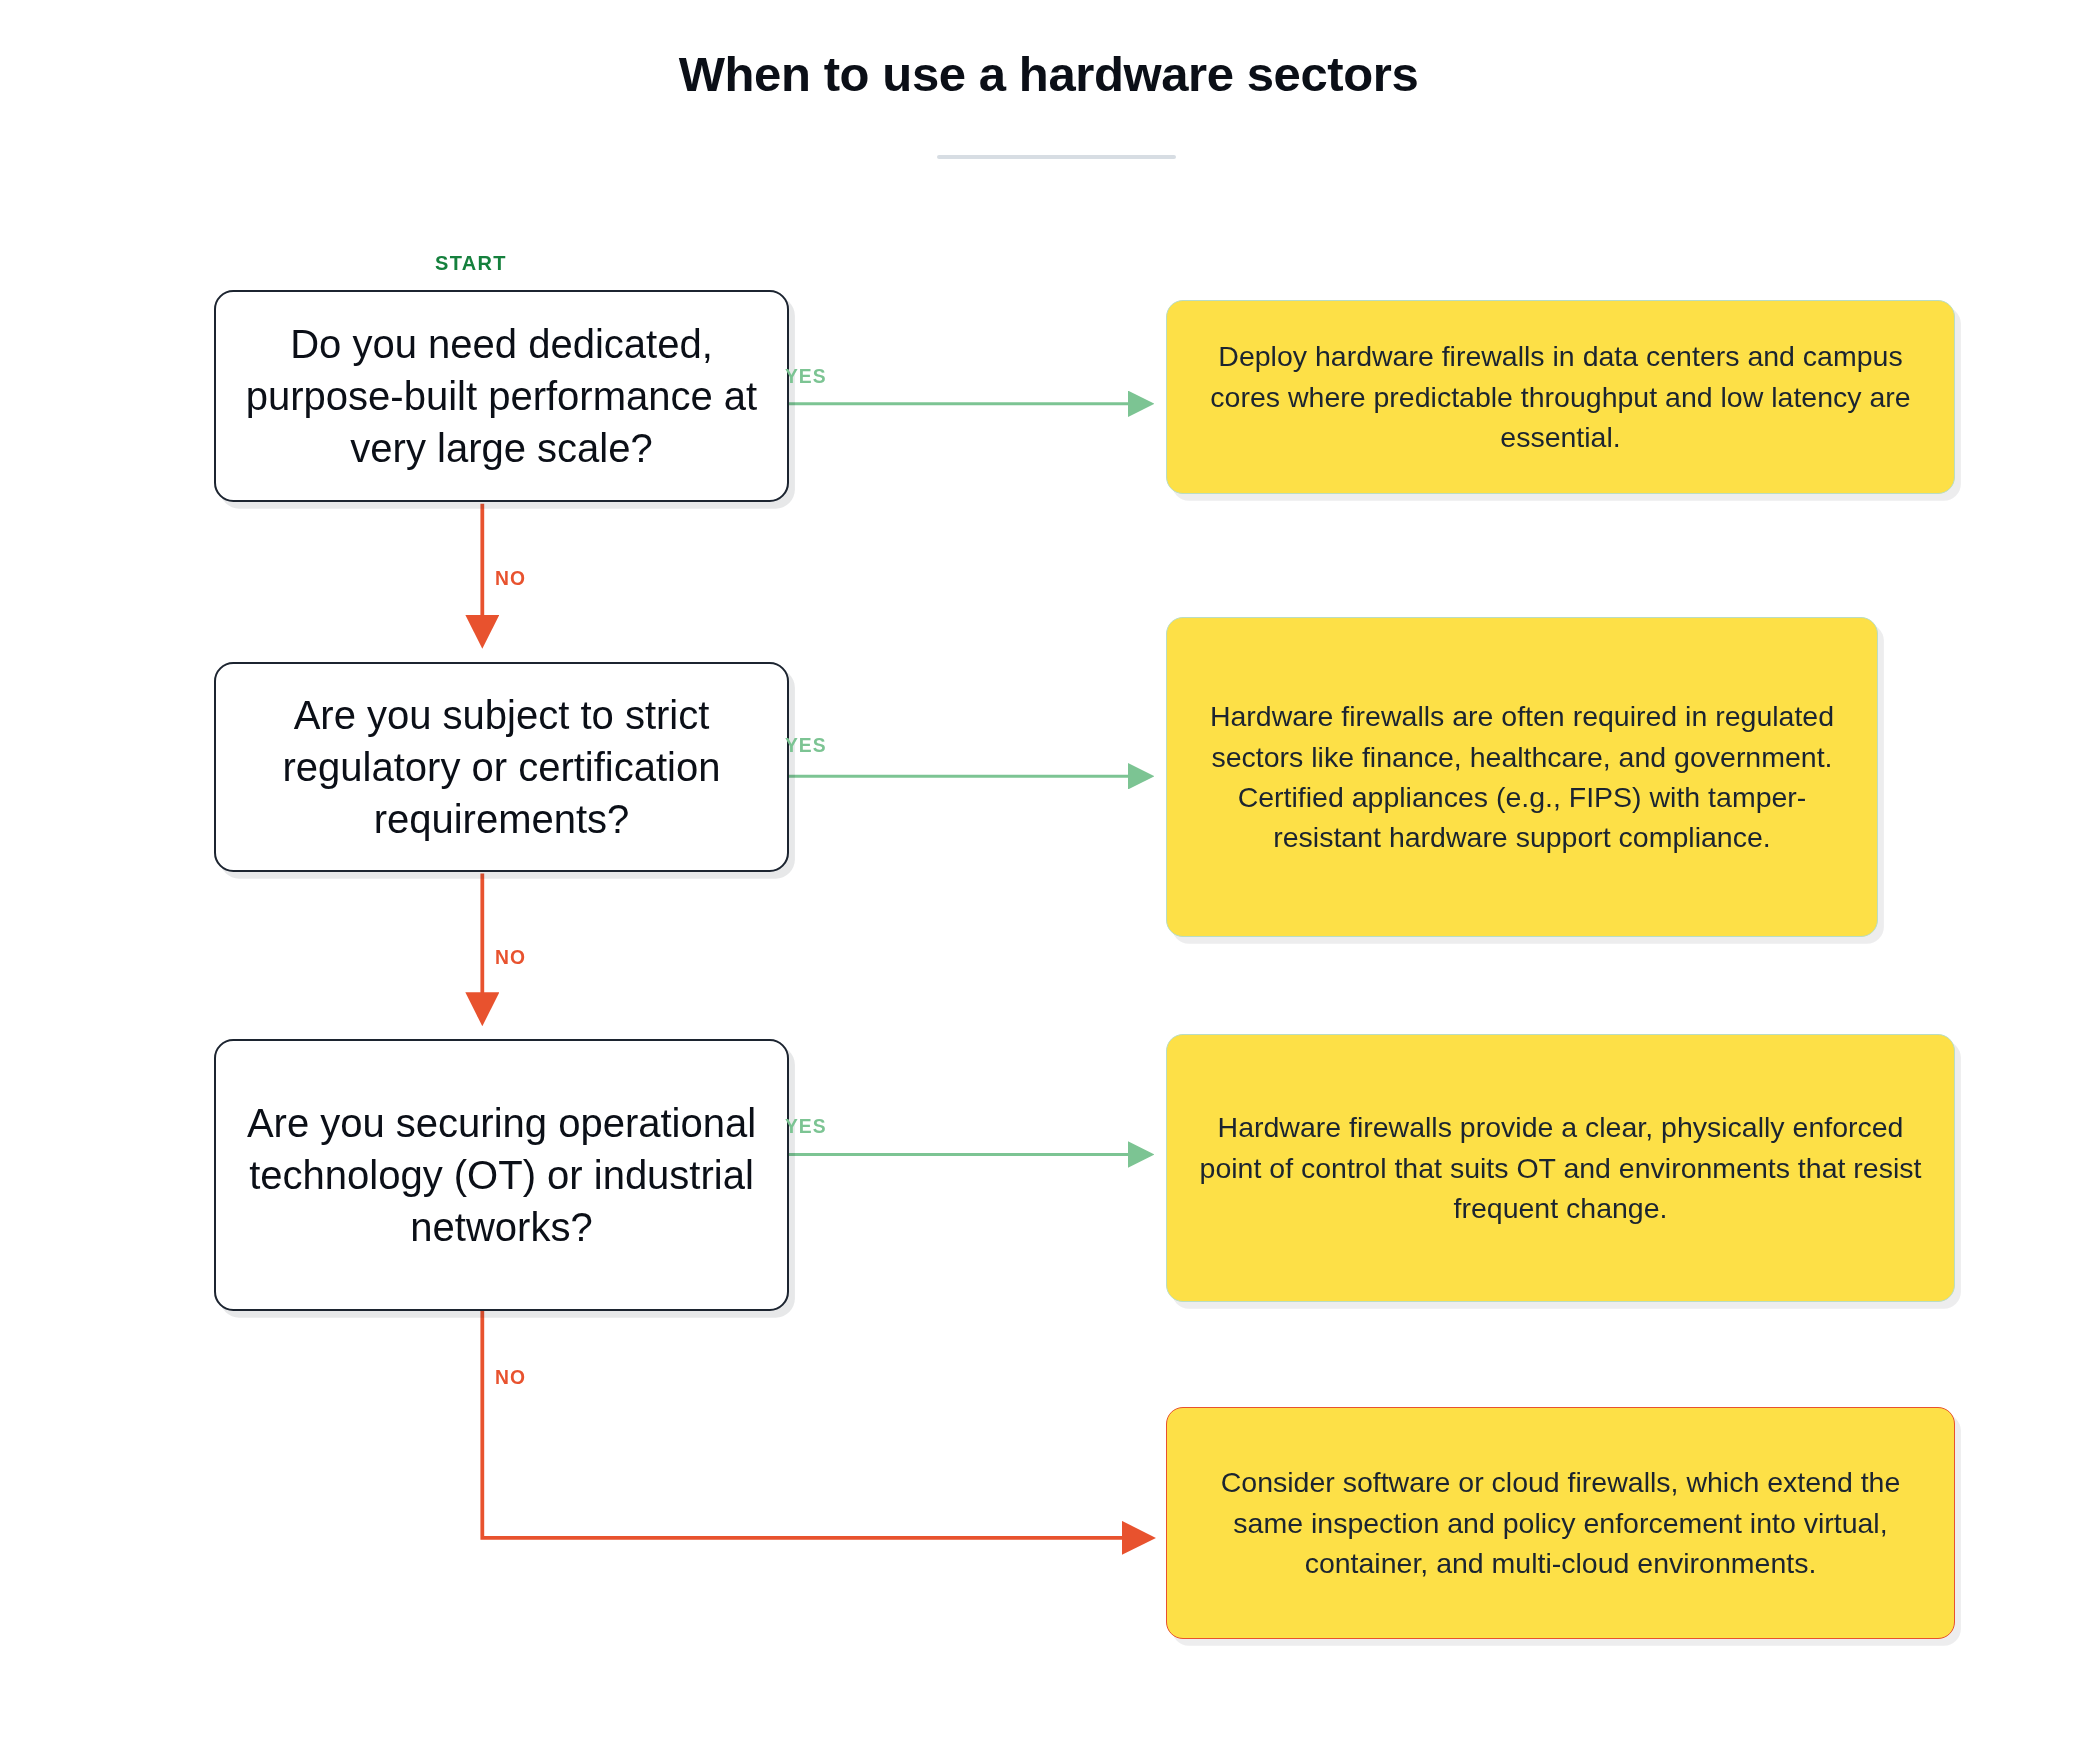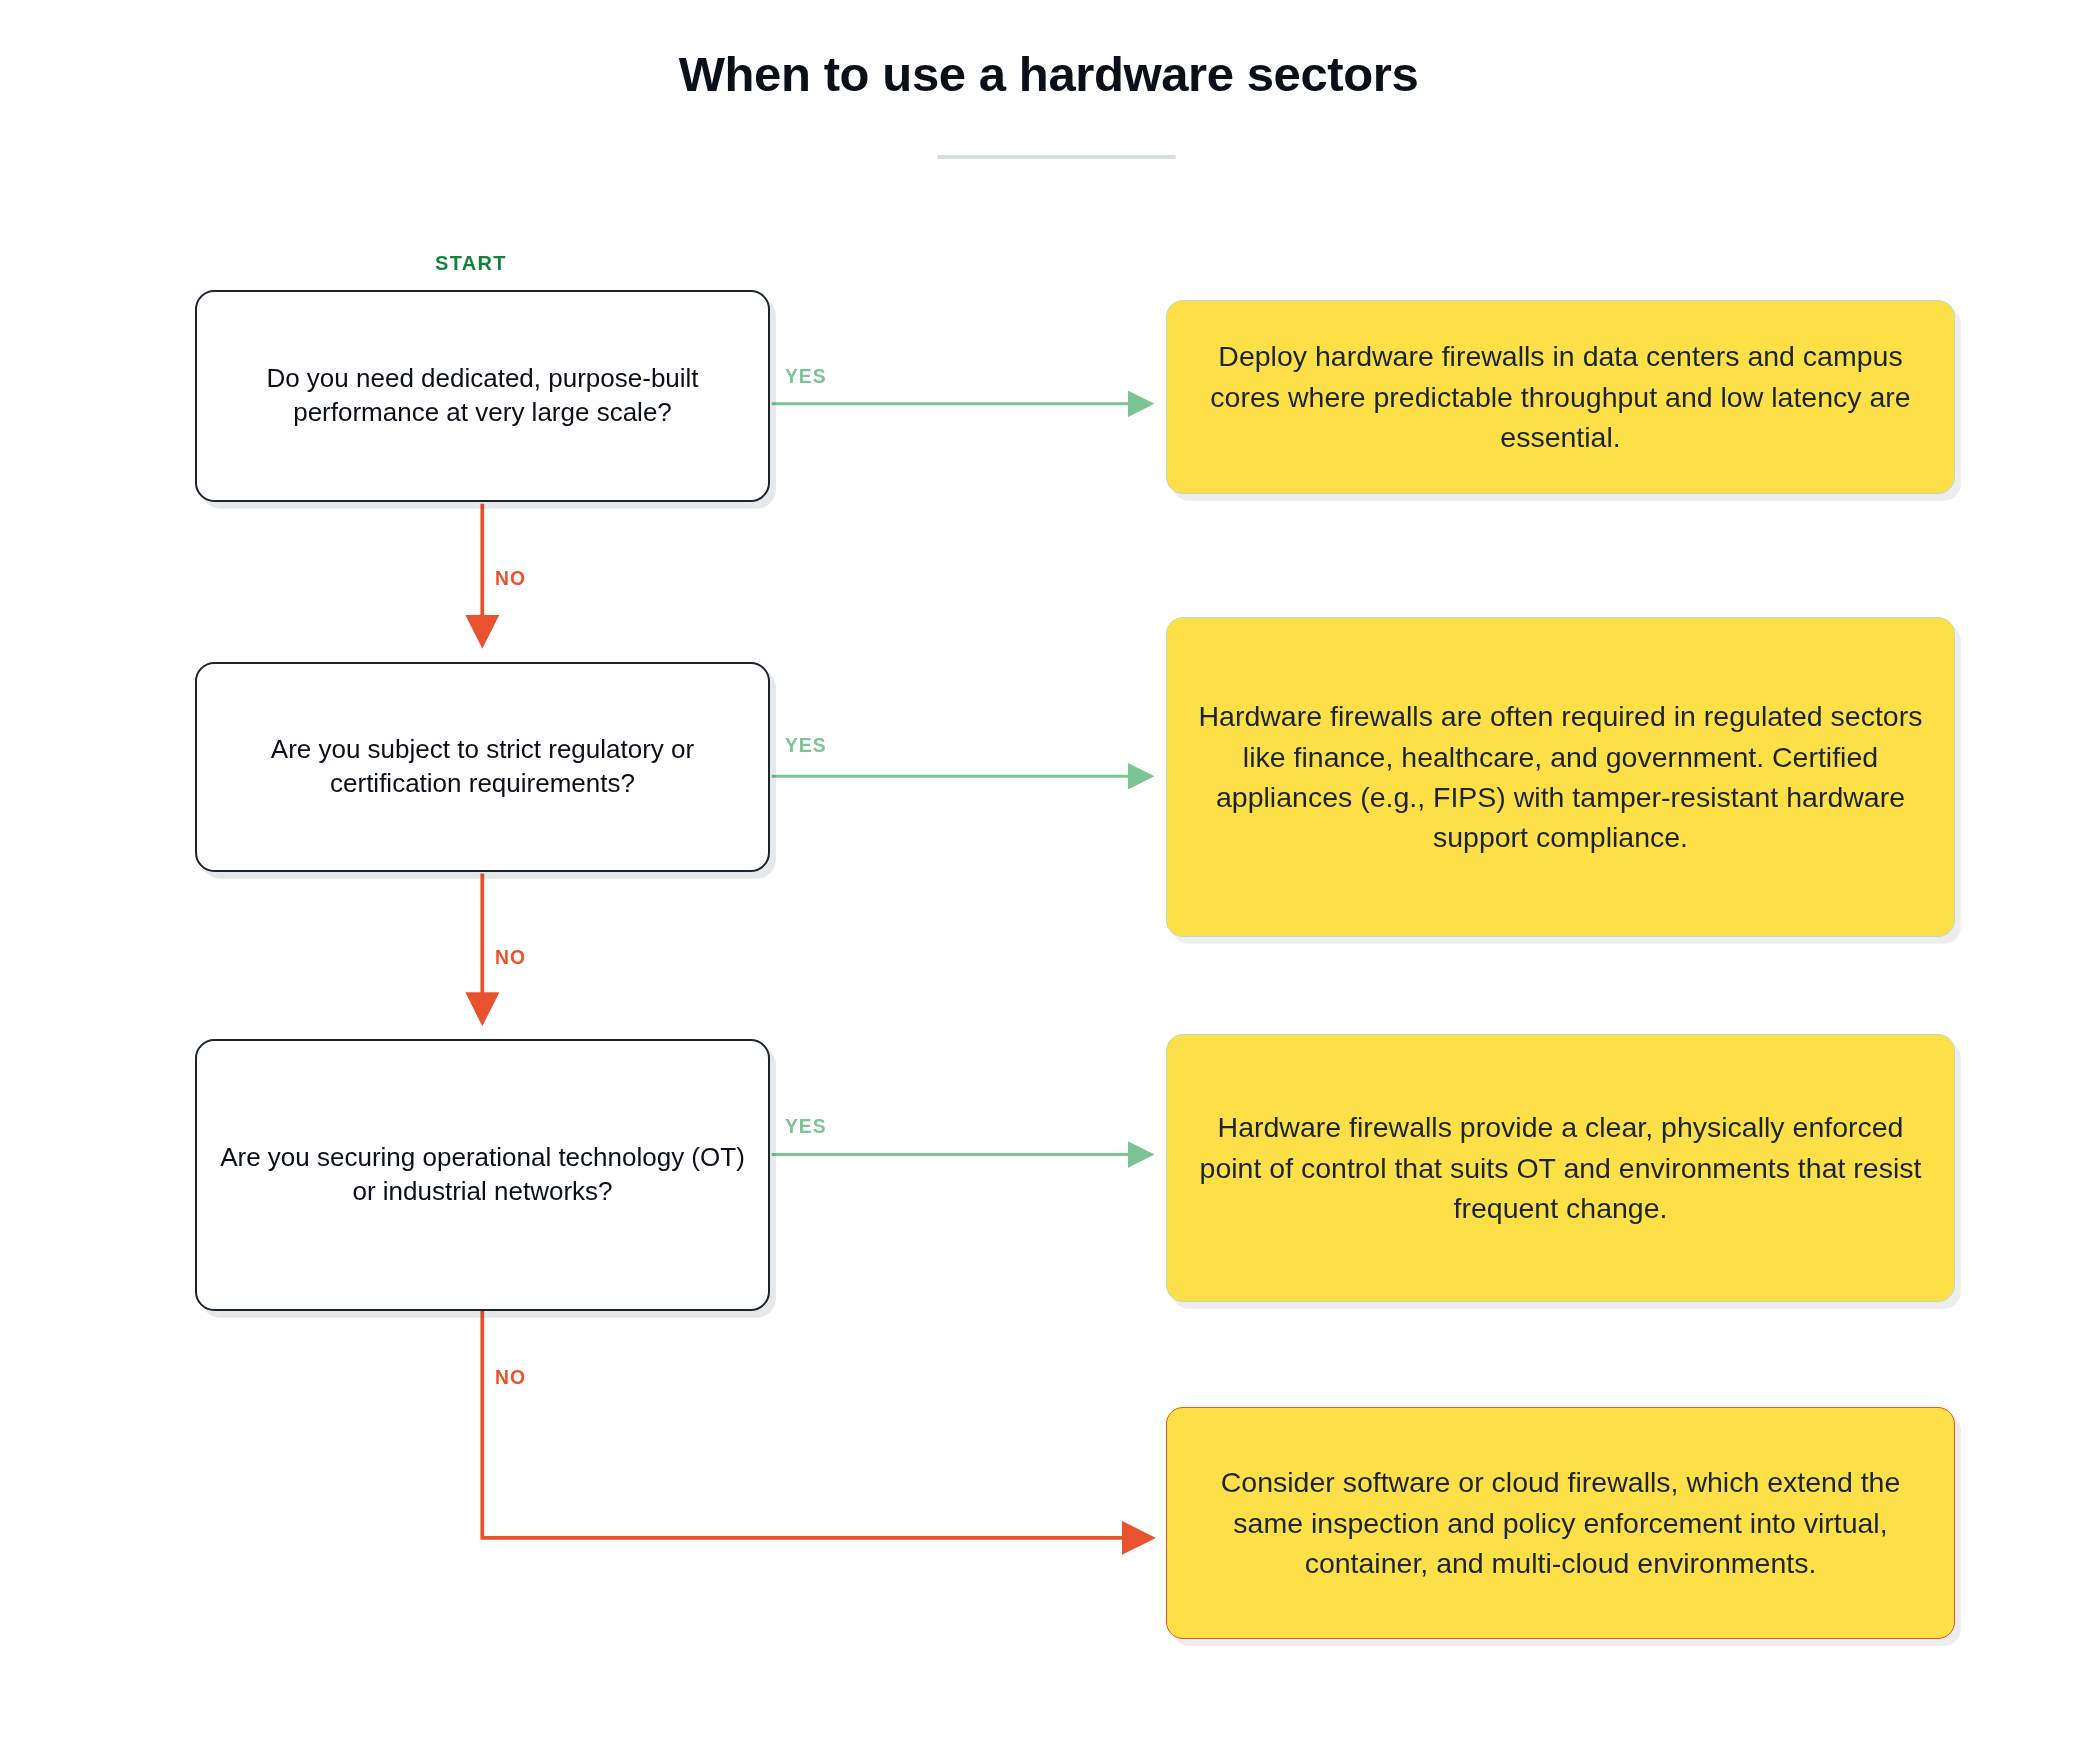--- a/index.html
+++ b/index.html
@@ -63,23 +63,24 @@
     box-sizing: border-box;
     border: 2.1px solid #1c2430;
     border-radius: 19.3px;
     background: #ffffff;
     box-shadow: 5.9px 6.7px 0 rgba(20,28,38,0.10);
     display: flex;
     align-items: center;
     justify-content: center;
     text-align: center;
     color: #0b0f17;
-    font-size: 26px;
+    font-size: 40px;
     line-height: 1.30;
     padding: 10px 17px;
+    margin-left: 19px;
   }
   .qbox span { display: block; }
 
   #q1 { left: 195px; top: 290px;  width: 575px; height: 212px; }
   #q2 { left: 195px; top: 662px; width: 575px; height: 210px; }
   #q3 { left: 195px; top: 1039px; width: 575px; height: 272px; }
 
   
   .obox {
     position: absolute;
@@ -93,21 +94,21 @@
     justify-content: center;
     text-align: center;
     color: #1b2430;
     font-size: 28.5px;
     line-height: 1.42;
     padding: 12.6px 26px;
   }
   .obox.alert { border-color: #e8522e; }
 
   #o1 { left: 1166px; top: 300px;  width: 789px; height: 194px; }
-  #o2 { left: 1166px; top: 617px; width: 789px; height: 320px; }
+  #o2 { left: 1166px; top: 617px; width: 712px; height: 320px; }
   #o3 { left: 1166px; top: 1034px; width: 789px; height: 268px; }
   #o4 { left: 1166px; top: 1407px; width: 789px; height: 232px; }
 
   
   .edge-label {
     position: absolute;
     font-size: 19.3px;
     font-weight: bold;
     letter-spacing: 1px;
   }

